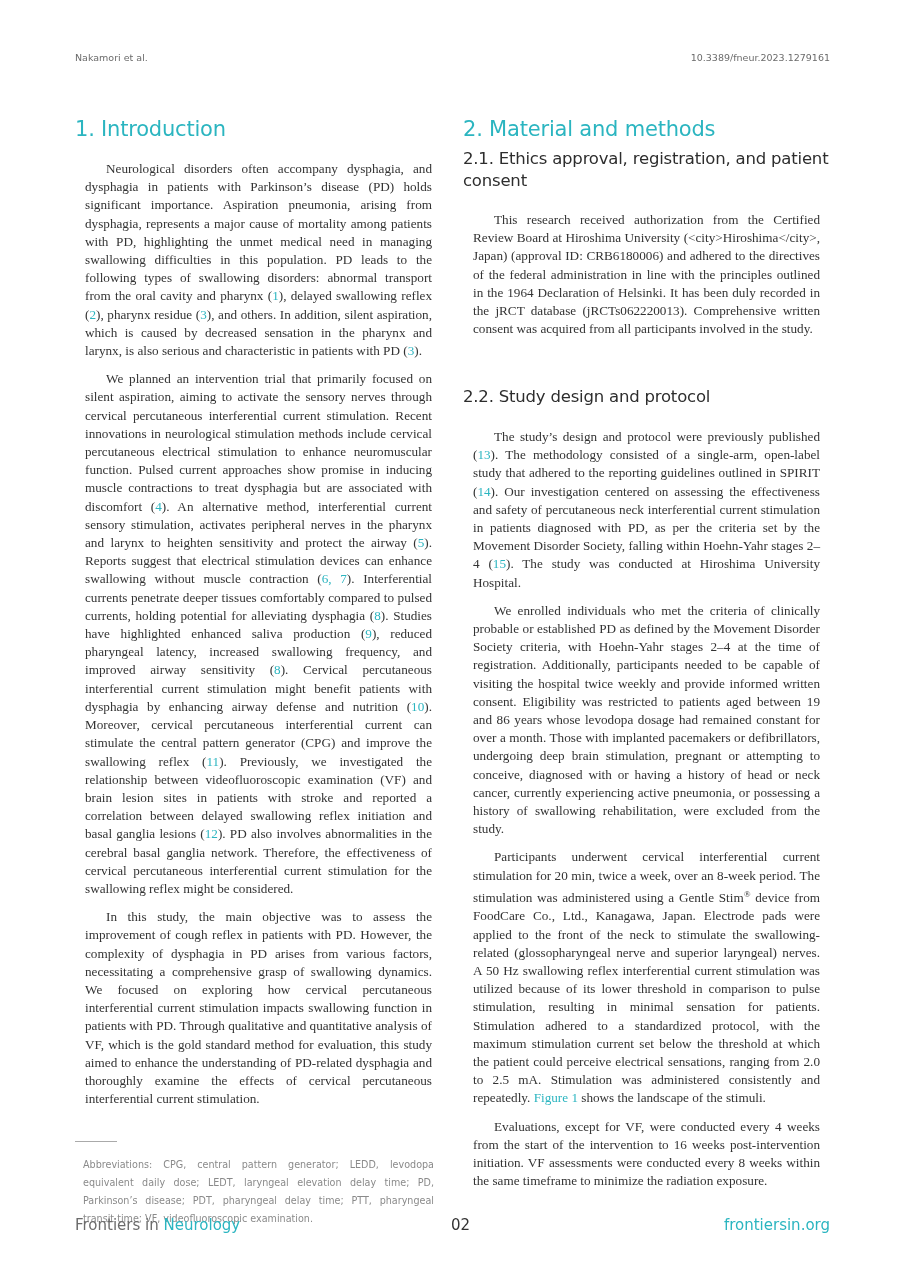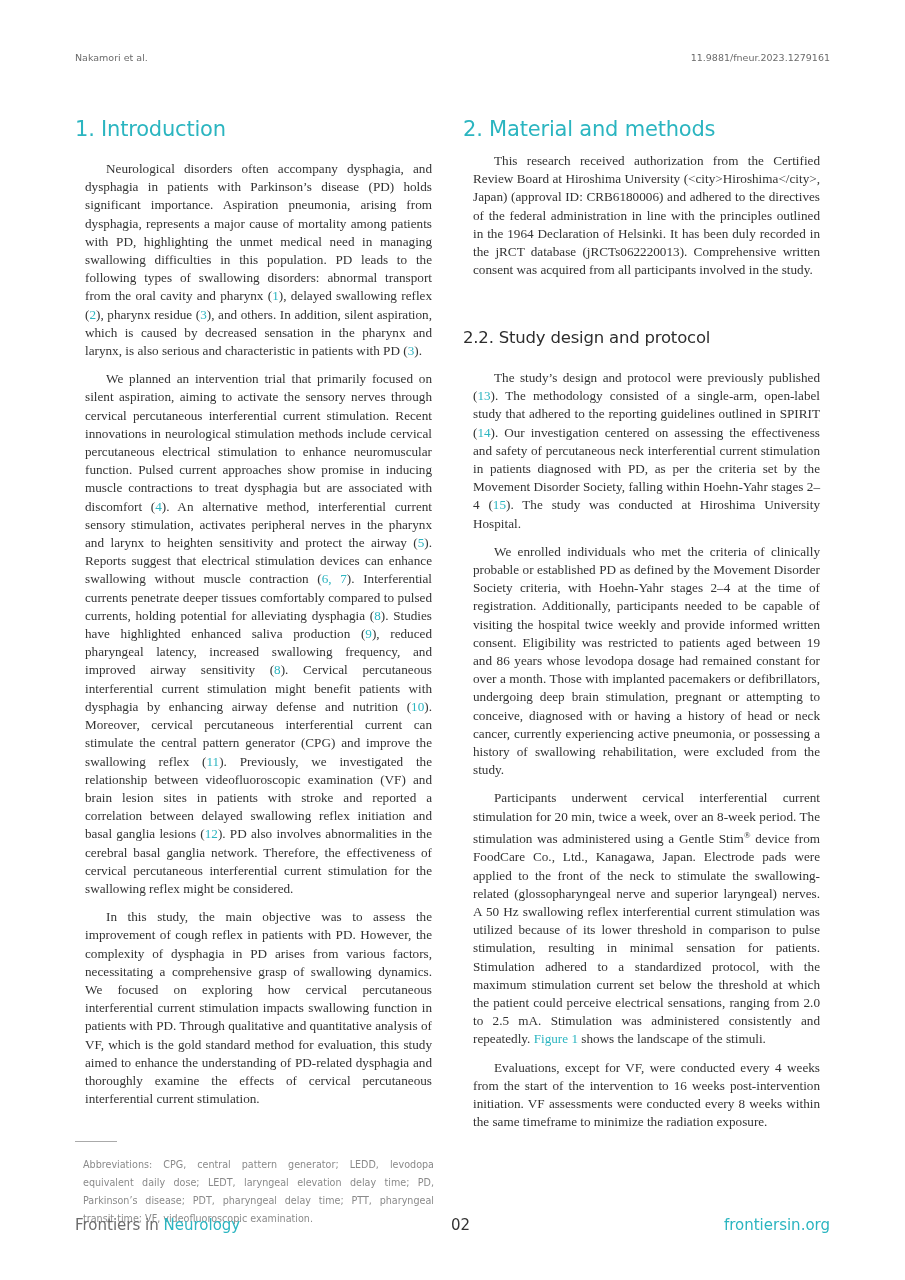--- a/index.html
+++ b/index.html
@@ -21,38 +21,39 @@
   .footer-left { left: 75px; }
   .footer-center { left: 16px; right: 0; text-align: center; color: #333; }
   .footer-right { right: 75px; margin-left: 32px; }
   .teal { color: #2bb5c0; }
   sup.reg { font-size: 9px; }
 </style>
 </head>
 <body>
 
 <div class="running-head rh-left">Nakamori et al.</div>
-<div class="running-head rh-right">11.9881/fneur.2023.1279161</div>
+<div class="running-head rh-right">10.3389/fneur.2023.1279161</div>
 
 <div class="col col-left">
   <h1 class="sec">1. Introduction</h1>
 
   <p class="body"><span>Neurological disorders often accompany dysphagia, and dysphagia in patients with Parkinson’s disease (PD) holds significant importance. Aspiration pneumonia, arising from dysphagia, represents a major cause of mortality among patients with PD, highlighting the unmet medical need in managing swallowing difficulties in this population. PD leads to the following types of swallowing disorders: abnormal transport from the oral cavity and pharynx (</span><a class="ref">1</a><span>), delayed swallowing reflex (</span><a class="ref">2</a><span>), pharynx residue (</span><a class="ref">3</a><span>), and others. In addition, silent aspiration, which is caused by decreased sensation in the pharynx and larynx, is also serious and characteristic in patients with PD (</span><a class="ref">3</a><span>).</span></p>
 
   <p class="body"><span>We planned an intervention trial that primarily focused on silent aspiration, aiming to activate the sensory nerves through cervical percutaneous interferential current stimulation. Recent innovations in neurological stimulation methods include cervical percutaneous electrical stimulation to enhance neuromuscular function. Pulsed current approaches show promise in inducing muscle contractions to treat dysphagia but are associated with discomfort (</span><a class="ref">4</a><span>). An alternative method, interferential current sensory stimulation, activates peripheral nerves in the pharynx and larynx to heighten sensitivity and protect the airway (</span><a class="ref">5</a><span>). Reports suggest that electrical stimulation devices can enhance swallowing without muscle contraction (</span><a class="ref">6, 7</a><span>). Interferential currents penetrate deeper tissues comfortably compared to pulsed currents, holding potential for alleviating dysphagia (</span><a class="ref">8</a><span>). Studies have highlighted enhanced saliva production (</span><a class="ref">9</a><span>), reduced pharyngeal latency, increased swallowing frequency, and improved airway sensitivity (</span><a class="ref">8</a><span>). Cervical percutaneous interferential current stimulation might benefit patients with dysphagia by enhancing airway defense and nutrition (</span><a class="ref">10</a><span>). Moreover, cervical percutaneous interferential current can stimulate the central pattern generator (CPG) and improve the swallowing reflex (</span><a class="ref">11</a><span>). Previously, we investigated the relationship between videofluoroscopic examination (VF) and brain lesion sites in patients with stroke and reported a correlation between delayed swallowing reflex initiation and basal ganglia lesions (</span><a class="ref">12</a><span>). PD also involves abnormalities in the cerebral basal ganglia network. Therefore, the effectiveness of cervical percutaneous interferential current stimulation for the swallowing reflex might be considered.</span></p>
 
   <p class="body"><span>In this study, the main objective was to assess the improvement of cough reflex in patients with PD. However, the complexity of dysphagia in PD arises from various factors, necessitating a comprehensive grasp of swallowing dynamics. We focused on exploring how cervical percutaneous interferential current stimulation impacts swallowing function in patients with PD. Through qualitative and quantitative analysis of VF, which is the gold standard method for evaluation, this study aimed to enhance the understanding of PD-related dysphagia and thoroughly examine the effects of cervical percutaneous interferential current stimulation.</span></p>
 
   <div class="footnote-rule"></div>
   <p class="footnote">Abbreviations: CPG, central pattern generator; LEDD, levodopa equivalent daily dose; LEDT, laryngeal elevation delay time; PD, Parkinson’s disease; PDT, pharyngeal delay time; PTT, pharyngeal transit time; VF, videofluoroscopic examination.</p>
 </div>
 
 <div class="col col-right">
   <h1 class="sec" style="margin-bottom:6px;">2. Material and methods</h1>
 
+  <h2 class="sub">2.1. Ethics approval, registration, and patient consent</h2>
   <p class="body"><span>This research received authorization from the Certified Review Board at Hiroshima University (&lt;city&gt;Hiroshima&lt;/city&gt;, Japan) (approval ID: CRB6180006) and adhered to the directives of the federal administration in line with the principles outlined in the 1964 Declaration of Helsinki. It has been duly recorded in the jRCT database (jRCTs062220013). Comprehensive written consent was acquired from all participants involved in the study.</span></p>
 
   <div class="gap-sec"></div>
 
   <h2 class="sub">2.2. Study design and protocol</h2>
 
   <p class="body"><span>The study’s design and protocol were previously published (</span><a class="ref">13</a><span>). The methodology consisted of a single-arm, open-label study that adhered to the reporting guidelines outlined in SPIRIT (</span><a class="ref">14</a><span>). Our investigation centered on assessing the effectiveness and safety of percutaneous neck interferential current stimulation in patients diagnosed with PD, as per the criteria set by the Movement Disorder Society, falling within Hoehn-Yahr stages 2–4 (</span><a class="ref">15</a><span>). The study was conducted at Hiroshima University Hospital.</span></p>
 
   <p class="body"><span>We enrolled individuals who met the criteria of clinically probable or established PD as defined by the Movement Disorder Society criteria, with Hoehn-Yahr stages 2–4 at the time of registration. Additionally, participants needed to be capable of visiting the hospital twice weekly and provide informed written consent. Eligibility was restricted to patients aged between 19 and 86 years whose levodopa dosage had remained constant for over a month. Those with implanted pacemakers or defibrillators, undergoing deep brain stimulation, pregnant or attempting to conceive, diagnosed with or having a history of head or neck cancer, currently experiencing active pneumonia, or possessing a history of swallowing rehabilitation, were excluded from the study.</span></p>
 

